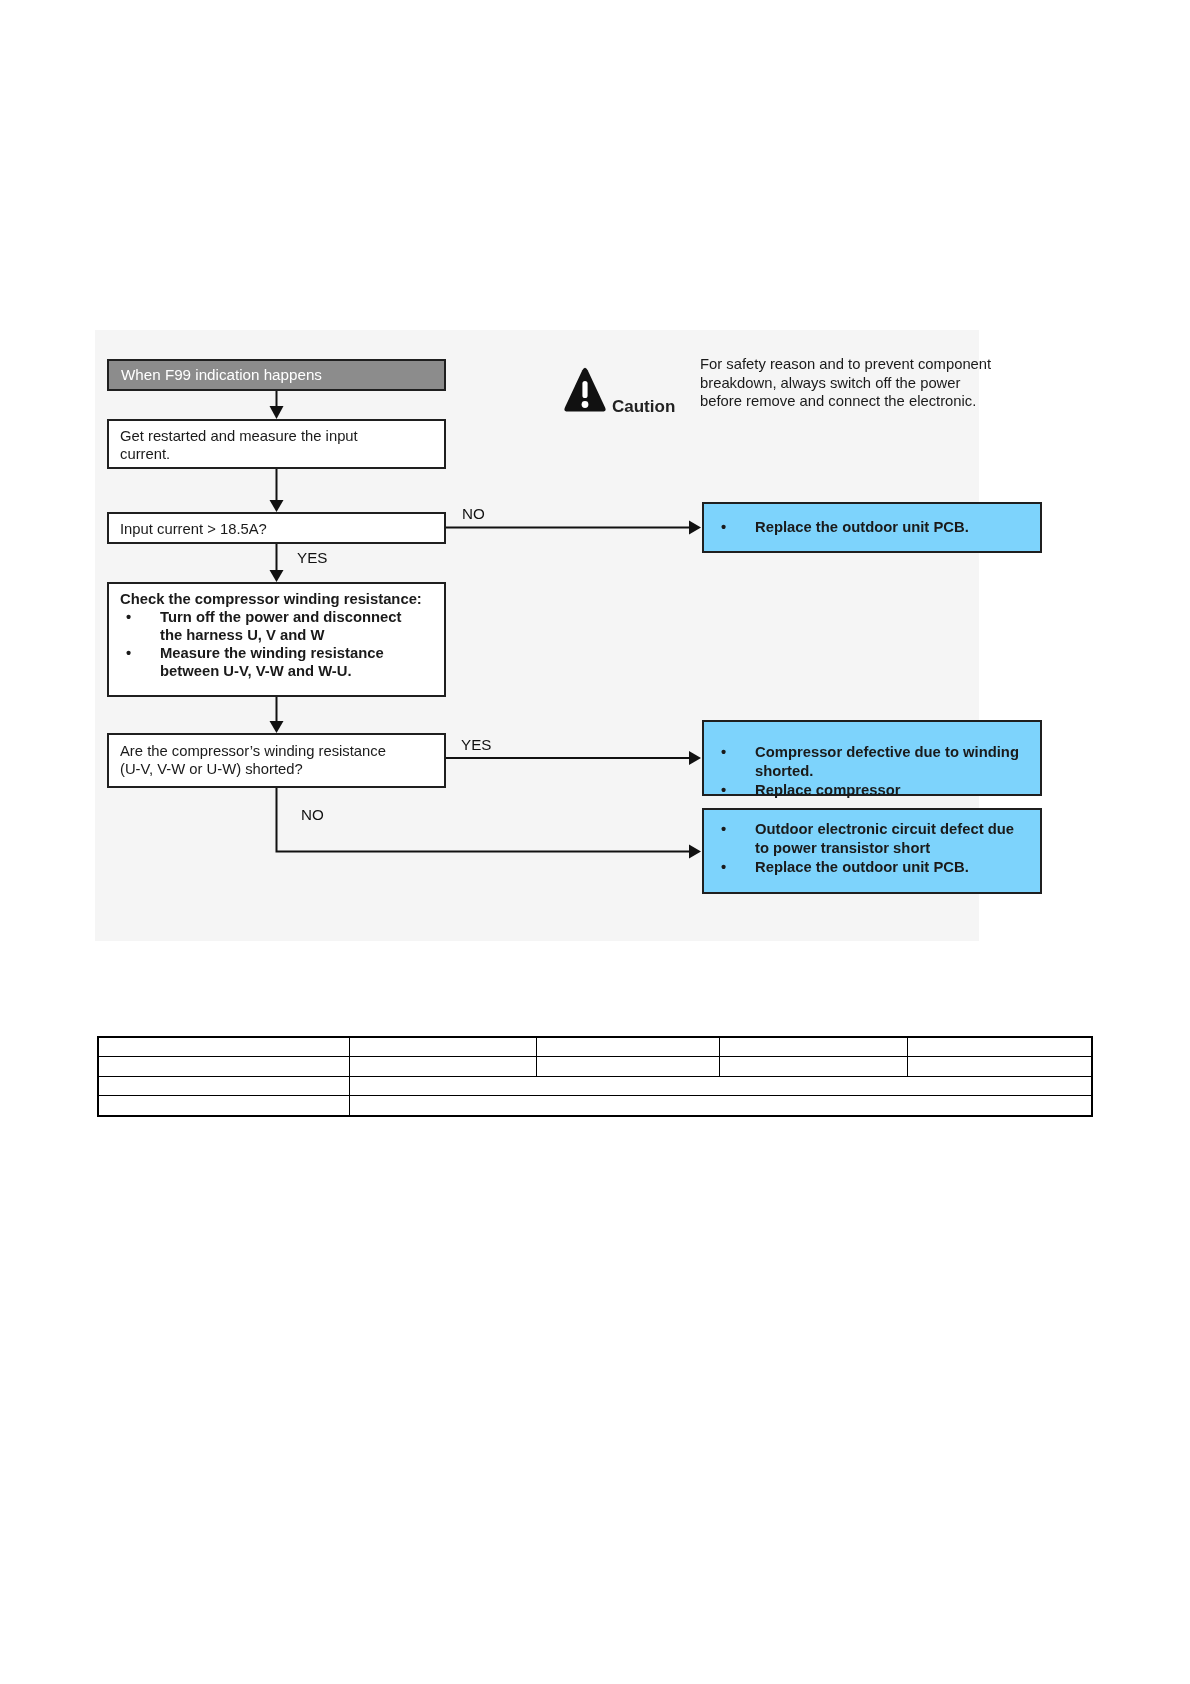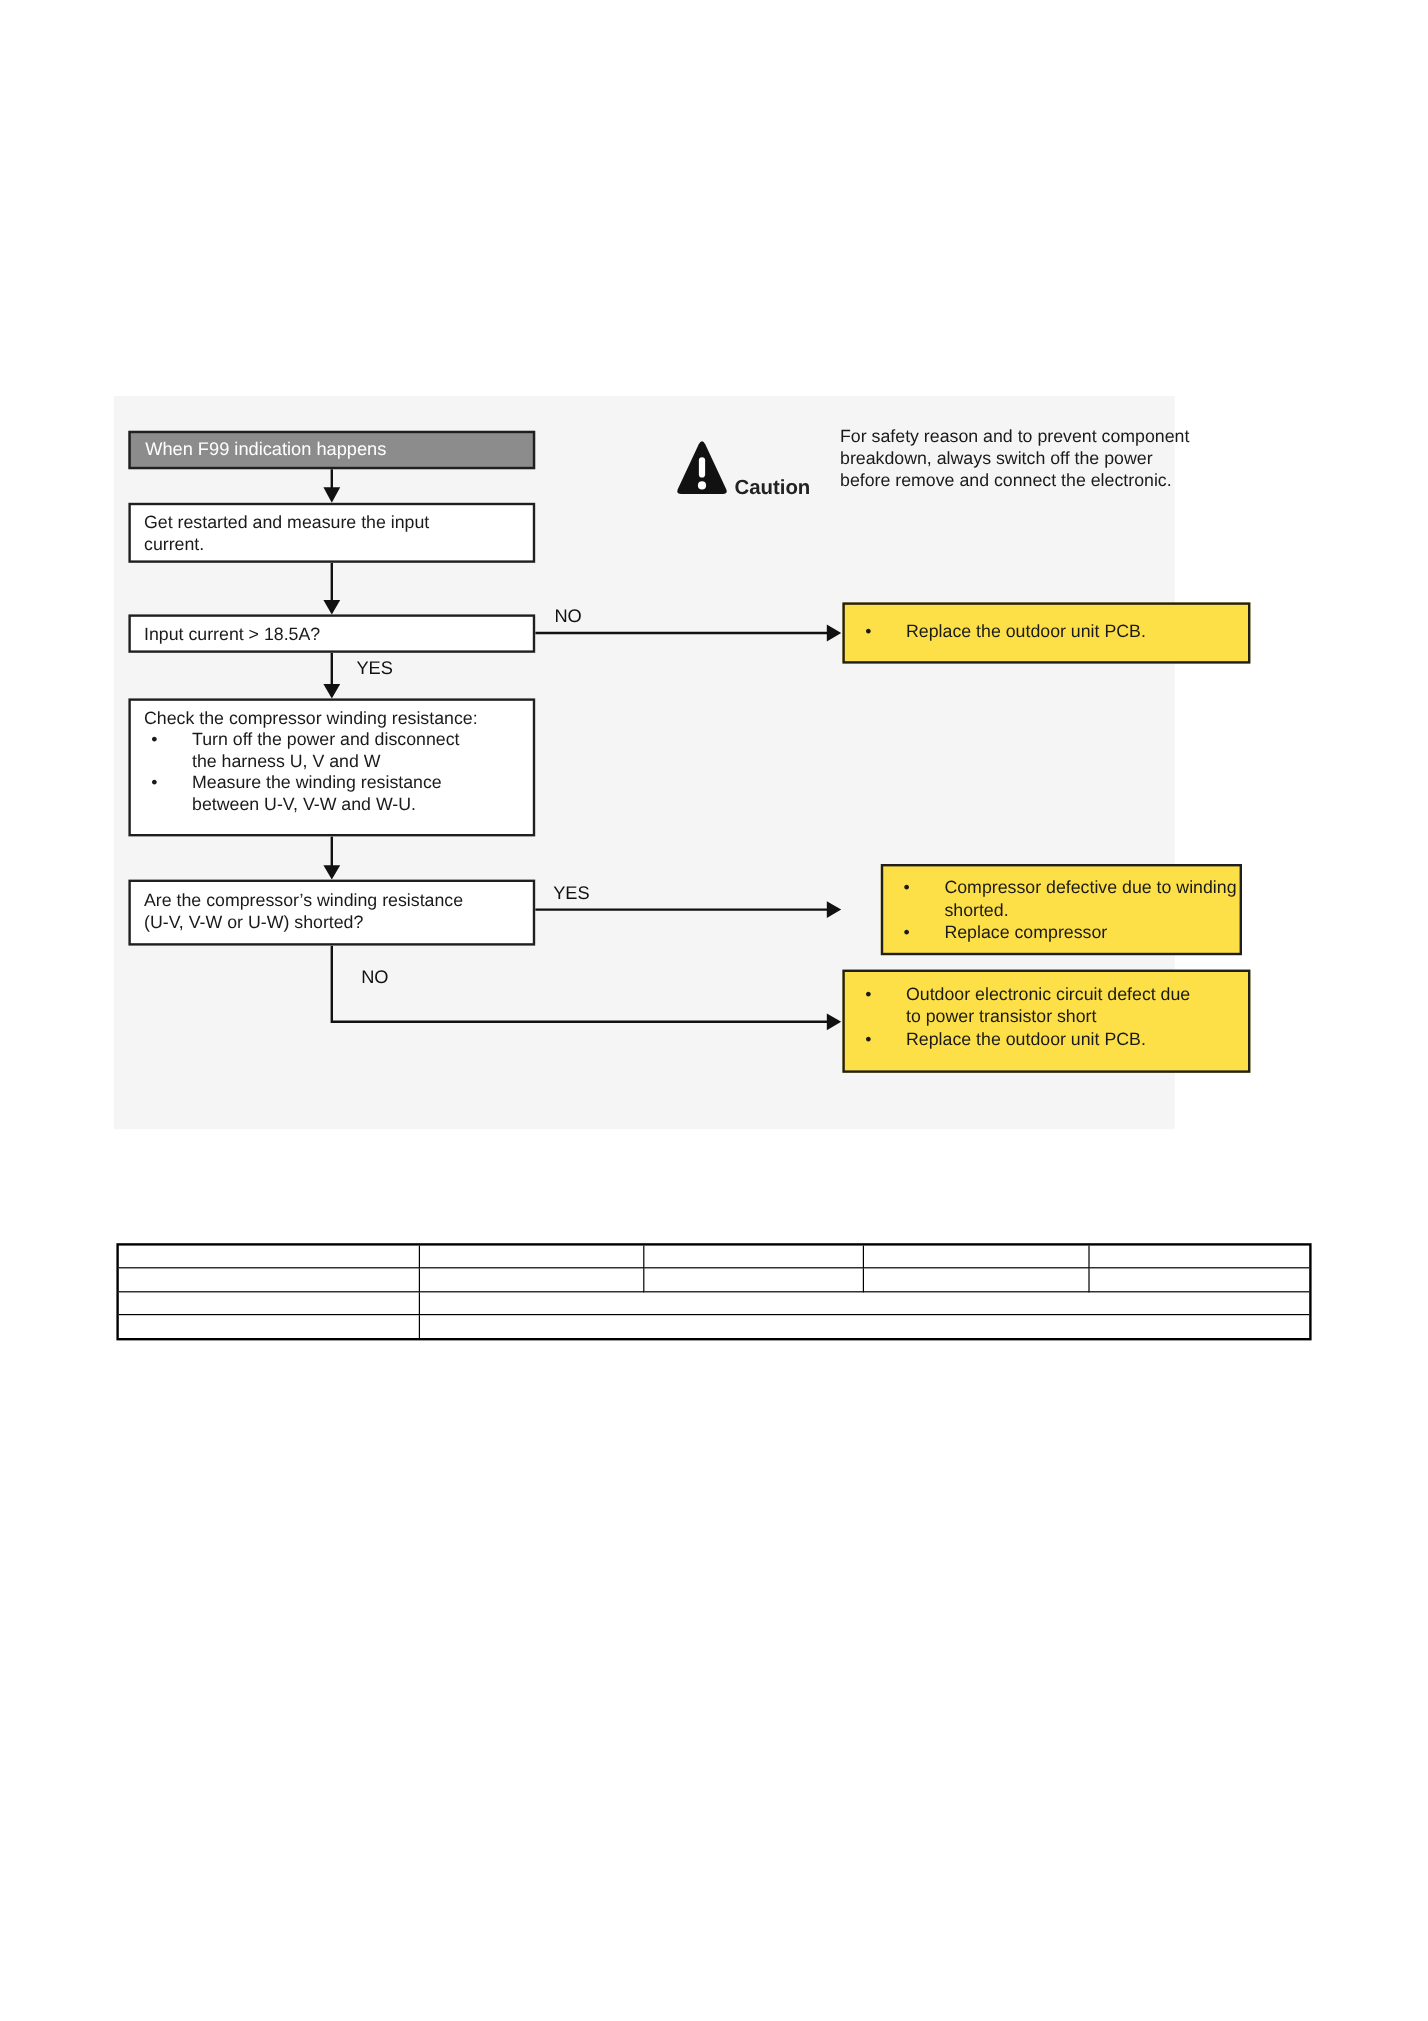--- a/index.html
+++ b/index.html
@@ -4,31 +4,31 @@
 <style>
   html,body { margin:0; padding:0; background:#ffffff; }
   .page {
     position:relative; width:1190px; height:1684px; background:#ffffff;
     font-family:"Liberation Sans", sans-serif; color:#1a1a1a; overflow:hidden;
   }
   .tint { position:absolute; left:95px; top:330px; width:884px; height:611px; background:#f5f5f5; }
 
   .box { position:absolute; box-sizing:border-box; border:2px solid #1f1f1f; font-size:14.8px; line-height:18px; }
   .box.white { background:#ffffff; }
-  .box.result { background:#fde047; line-height:19px; }
+  .box.result { background:#7dd3fc; line-height:19px;font-weight:bold; }
 
   #box-start   { left:107px; top:359px; width:339px; height:32px; background:#8c8c8c; color:#ffffff;
                  font-size:15.2px; line-height:27px; padding-left:12px; }
   #box-restart { left:107px; top:419px; width:339px; height:50px; padding:6px 8px 0 11px; }
   #box-current { left:107px; top:512px; width:339px; height:32px; padding:6px 0 0 11px; }
-  #box-check   { left:107px; top:582px; width:339px; height:115px; padding-top:6px; }
+  #box-check   { left:107px; top:582px; width:339px; height:115px; padding-top:6px;font-weight:bold; }
   #box-shorted { left:107px; top:733px; width:339px; height:55px; padding:7px 0 0 11px; }
 
   #box-r1 { left:702px; top:502px; width:340px; height:51px; padding-top:14px; }
-  #box-r2 { left:734px; top:720px; width:301px; height:76px; padding-top:9px; }
+  #box-r2 { left:702px; top:720px; width:340px; height:76px; padding-top:21px; }
   #box-r3 { left:702px; top:808px; width:340px; height:86px; padding-top:10px; }
 
   .box-title { padding-left:11px; white-space:nowrap; }
   .bullet-item { position:relative; padding-left:51px; }
   .bullet-item::before { content:"\2022"; position:absolute; left:17px; top:0; }
   .bl { white-space:nowrap; }
 
   .edge-label { position:absolute; font-size:15.2px; line-height:18px; color:#111; }
   #lbl-no-1  { left:462px; top:505px; }
   #lbl-yes-1 { left:297px; top:549px; }

